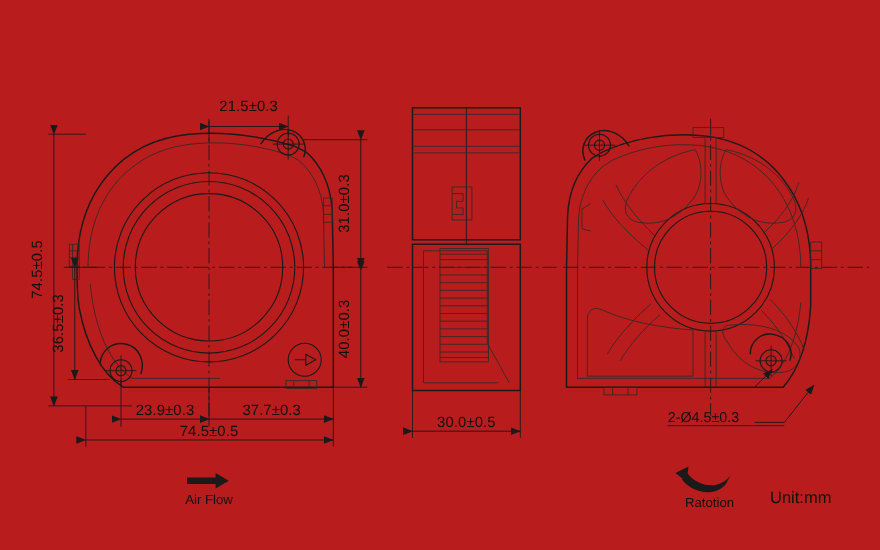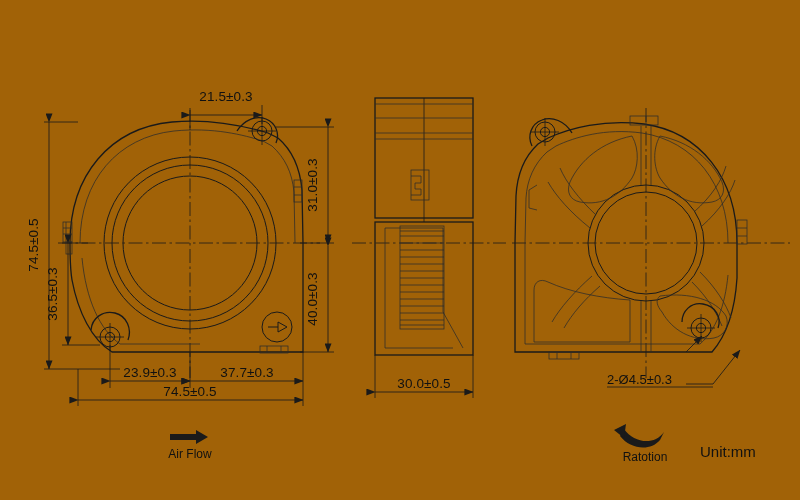--- a/index.html
+++ b/index.html
@@ -4,21 +4,21 @@
 <style>
   html, body {
     margin: 0;
     padding: 0;
     background: #ffffff;
   }
   #drawing-root {
     position: relative;
     width: 800px;
     height: 500px;
-    background: #a16207;
+    background: #b91c1c;
     font-family: "Liberation Sans", sans-serif;
     overflow: hidden;
   }
   svg { display: block; }
 
   .ln     { fill: none; stroke: #1a1a1a; stroke-width: 1; }
   .ln-th  { fill: none; stroke: #1a1a1a; stroke-width: 1.3; }
   .ln-f   { fill: none; stroke: #2b2b2b; stroke-width: 0.75; }
   .dimln  { fill: none; stroke: #1a1a1a; stroke-width: 0.85; }
   .extln  { fill: none; stroke: #1a1a1a; stroke-width: 0.8; }

